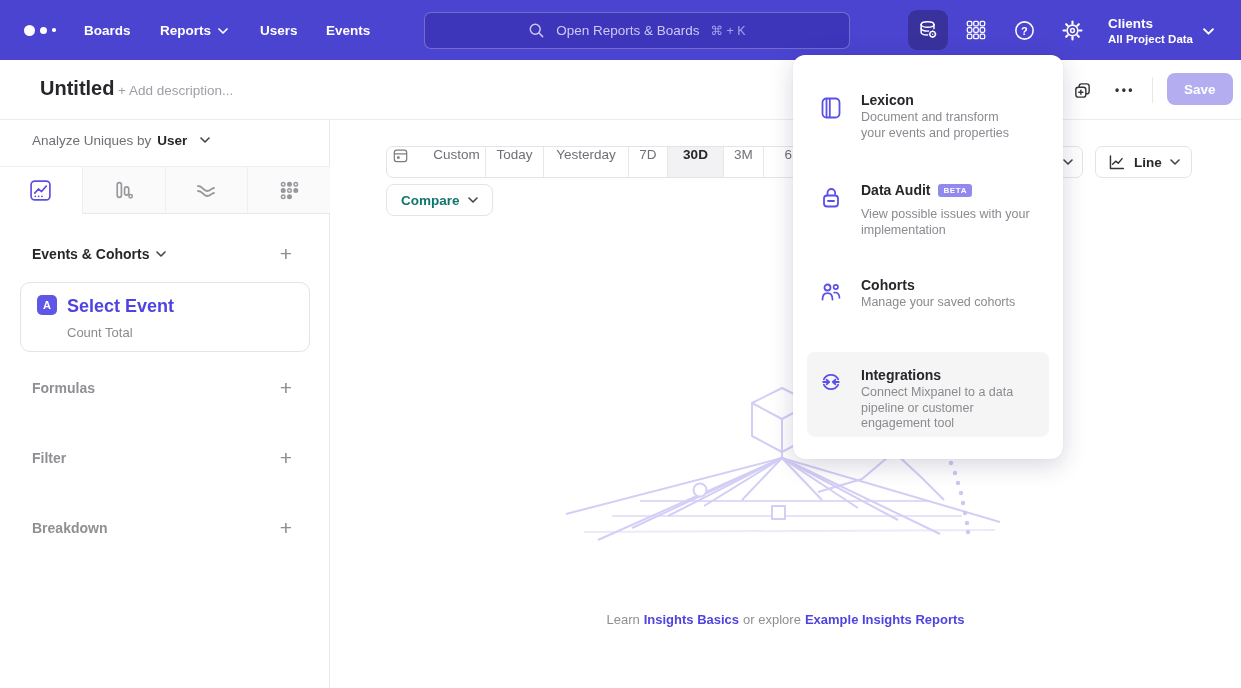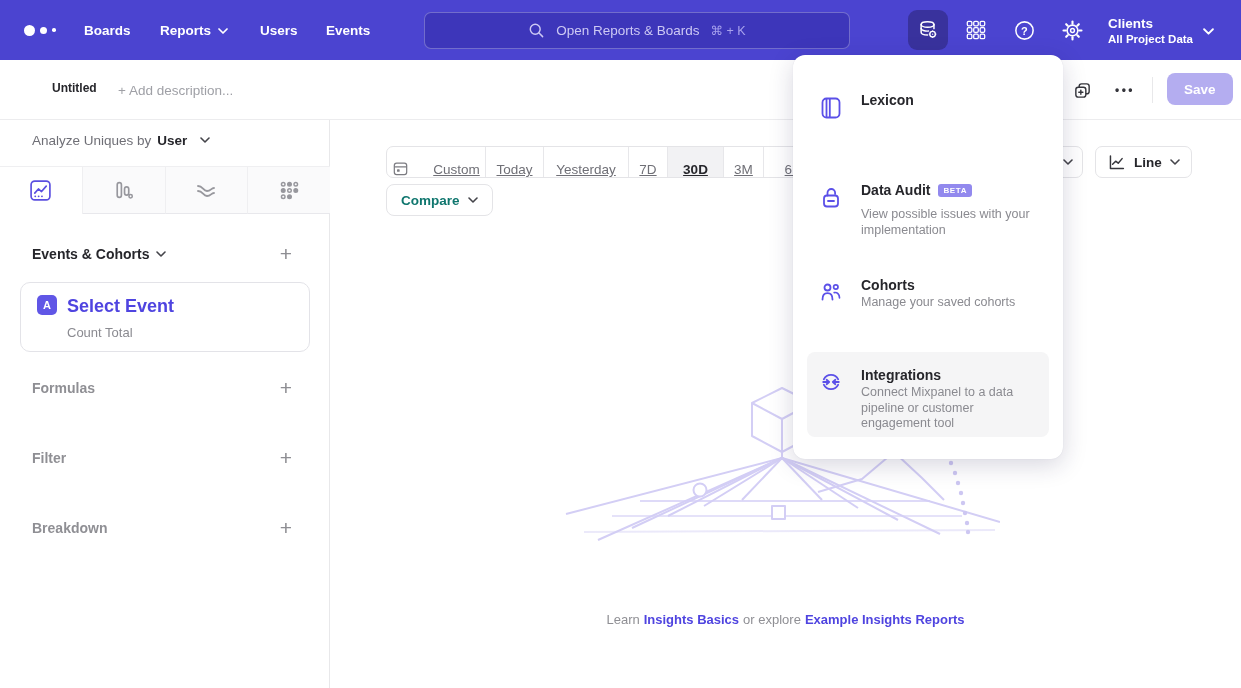--- a/index.html
+++ b/index.html
@@ -26,22 +26,22 @@
   .icon-chip{position:absolute;left:908px;top:10px;width:40px;height:40px;border-radius:9px;background:#39329d;
              display:flex;align-items:center;justify-content:center;border:none;cursor:pointer;color:#fff;}
   .account{position:absolute;left:1108px;top:10px;height:40px;display:flex;flex-direction:column;justify-content:center;
            gap:2px;color:#fff;cursor:pointer;}
   .account .org{font-size:13.5px;font-weight:700;}
   .account .proj{font-size:11.5px;font-weight:700;}
   .account-chevron{position:absolute;left:1203px;top:28px;color:#fff;}
 
   
   .rheader{position:absolute;left:0;top:60px;width:100%;height:60px;background:#fff;border-bottom:1px solid #ececee;}
-  .rtitle{position:absolute;left:52px;top:0;height:56px;display:flex;align-items:center;
-          font-size:12px;font-weight:700;color:#26262b;}
+  .rtitle{position:absolute;left:40px;top:0;height:56px;display:flex;align-items:center;
+          font-size:20px;font-weight:700;color:#26262b;}
   .rdesc{position:absolute;left:118px;top:0;height:60px;display:flex;align-items:center;
          font-size:13.5px;color:#9fa0a6;cursor:text;}
   .hdr-icon{position:absolute;top:18px;width:24px;height:24px;display:flex;align-items:center;justify-content:center;
             background:none;border:none;cursor:pointer;color:#35353b;}
   .hdr-divider{position:absolute;left:1152px;top:17px;width:1px;height:26px;background:#e8e8ea;}
   .save-btn{position:absolute;left:1167px;top:13px;height:32px;padding:0 17px;border:none;border-radius:8px;
             background:#b4adf0;color:#fff;font-size:13.5px;font-weight:700;cursor:default;font-family:inherit;}
   .dots3{font-size:12px;letter-spacing:2.5px;color:#35353b;font-weight:700;}
 
   
@@ -64,22 +64,22 @@
           color:#fff;font-size:11px;font-weight:700;display:flex;align-items:center;justify-content:center;}
   .ev-title{position:absolute;left:46px;top:13px;font-size:18px;font-weight:600;color:#4f44e0;}
   .ev-sub{position:absolute;left:46px;top:42px;font-size:13px;color:#8a8a90;}
   .side-row{position:absolute;left:0;width:330px;height:22px;}
   .side-row .lab{position:absolute;left:32px;top:0;font-size:14px;font-weight:600;color:#8f8f94;}
 
   
   .main{position:absolute;left:330px;top:120px;right:0;bottom:0;background:#fff;}
   .datebar{position:absolute;left:56px;top:26px;height:32px;display:flex;border:1px solid #e4e4e7;border-radius:7px;
            overflow:hidden;background:#fff;}
-  .seg{display:flex;align-items:flex-end;justify-content:center;gap:24px;font-size:13.5px;color:#6f6f76;
-       border-right:1px solid #e7e7ea;cursor:pointer;white-space:nowrap;text-decoration:underline;}
+  .seg{display:flex;align-items:flex-start;justify-content:center;gap:24px;font-size:13.5px;color:#6f6f76;
+       border-right:1px solid #e7e7ea;cursor:pointer;white-space:nowrap;}
   .seg:last-child{border-right:none;}
   .seg.selected{background:#f2f2f4;color:#26262b;font-weight:700;}
   .compare-btn{position:absolute;left:56px;top:64px;height:32px;padding:0 14px;border:1px solid #e4e4e7;border-radius:8px;
                background:#fff;display:flex;align-items:center;gap:8px;font-size:13.5px;font-weight:600;color:#0f766e;
                cursor:pointer;font-family:inherit;}
   .sliver{position:absolute;left:670px;top:26px;width:83px;height:32px;border:1px solid #e4e4e7;border-radius:7px;
           background:#fff;cursor:pointer;}
   .sliver svg{position:absolute;right:9px;top:12px;color:#44444a;}
   .line-btn{position:absolute;left:765px;top:26px;width:97px;height:32px;border:1px solid #e4e4e7;border-radius:7px;
             background:#fff;display:flex;align-items:center;justify-content:center;gap:8px;font-size:13.5px;
@@ -397,20 +397,22 @@
 
     <div class="menu-item" style="top:33px;height:80px"></div>
     <svg class="mi-icon" style="top:41px" viewBox="0 0 24 24">
       <rect x="3.5" y="2.5" width="17" height="19" rx="4" fill="none" stroke="currentColor" stroke-width="1.8"></rect>
       <line x1="7.5" y1="3" x2="7.5" y2="21" stroke="currentColor" stroke-width="1.8"></line>
       <line x1="10.8" y1="3" x2="10.8" y2="21" stroke="currentColor" stroke-width="1.8"></line>
     </svg>
     <div class="mi-title" style="top:37px">
       <span>Lexicon</span>
     </div>
+    <div class="mi-desc" style="top:55px">Document and transform
+your events and properties</div>
 
     <div class="menu-item" style="top:123px;height:80px"></div>
     <svg class="mi-icon" style="top:131px" viewBox="0 0 24 24">
       <rect x="5" y="9.5" width="14" height="11" rx="3" fill="none" stroke="currentColor" stroke-width="1.8"></rect>
       <path d="M8.5,9.5 V6.8 a3.8,3.8 0 0 1 7.6,0 V8" fill="none" stroke="currentColor" stroke-width="1.8" stroke-linecap="round"></path>
       <path d="M9,15 h6" stroke="currentColor" stroke-width="1.8" stroke-linecap="round"></path>
     </svg>
     <div class="mi-title" style="top:127px">
       <span>Data Audit</span>
       <span class="beta">BETA</span>

